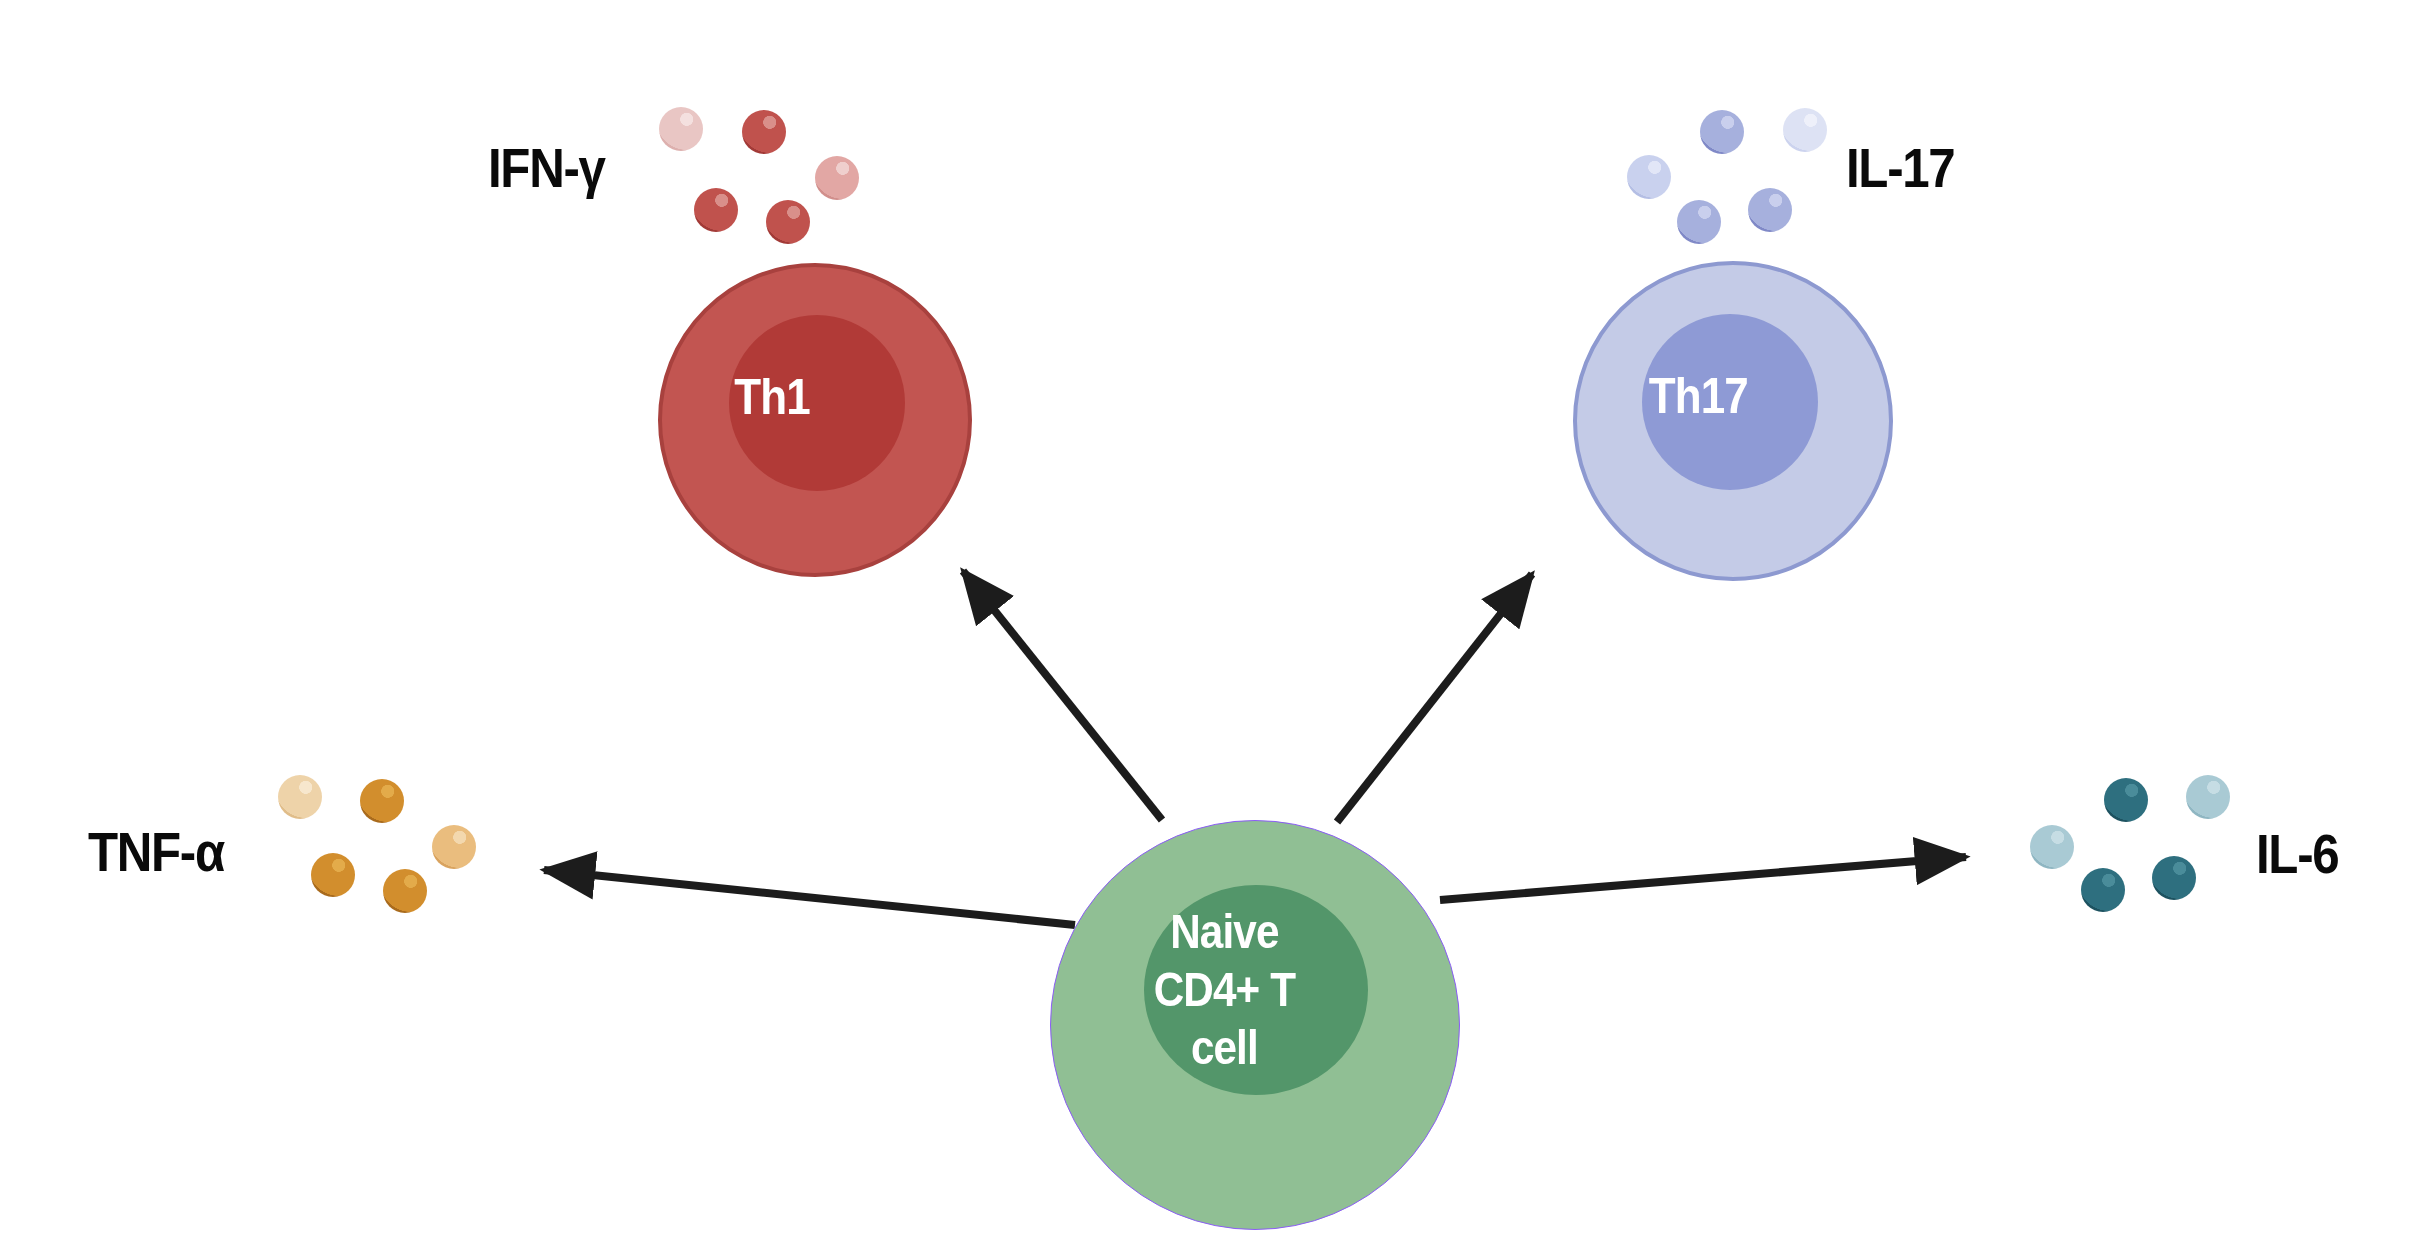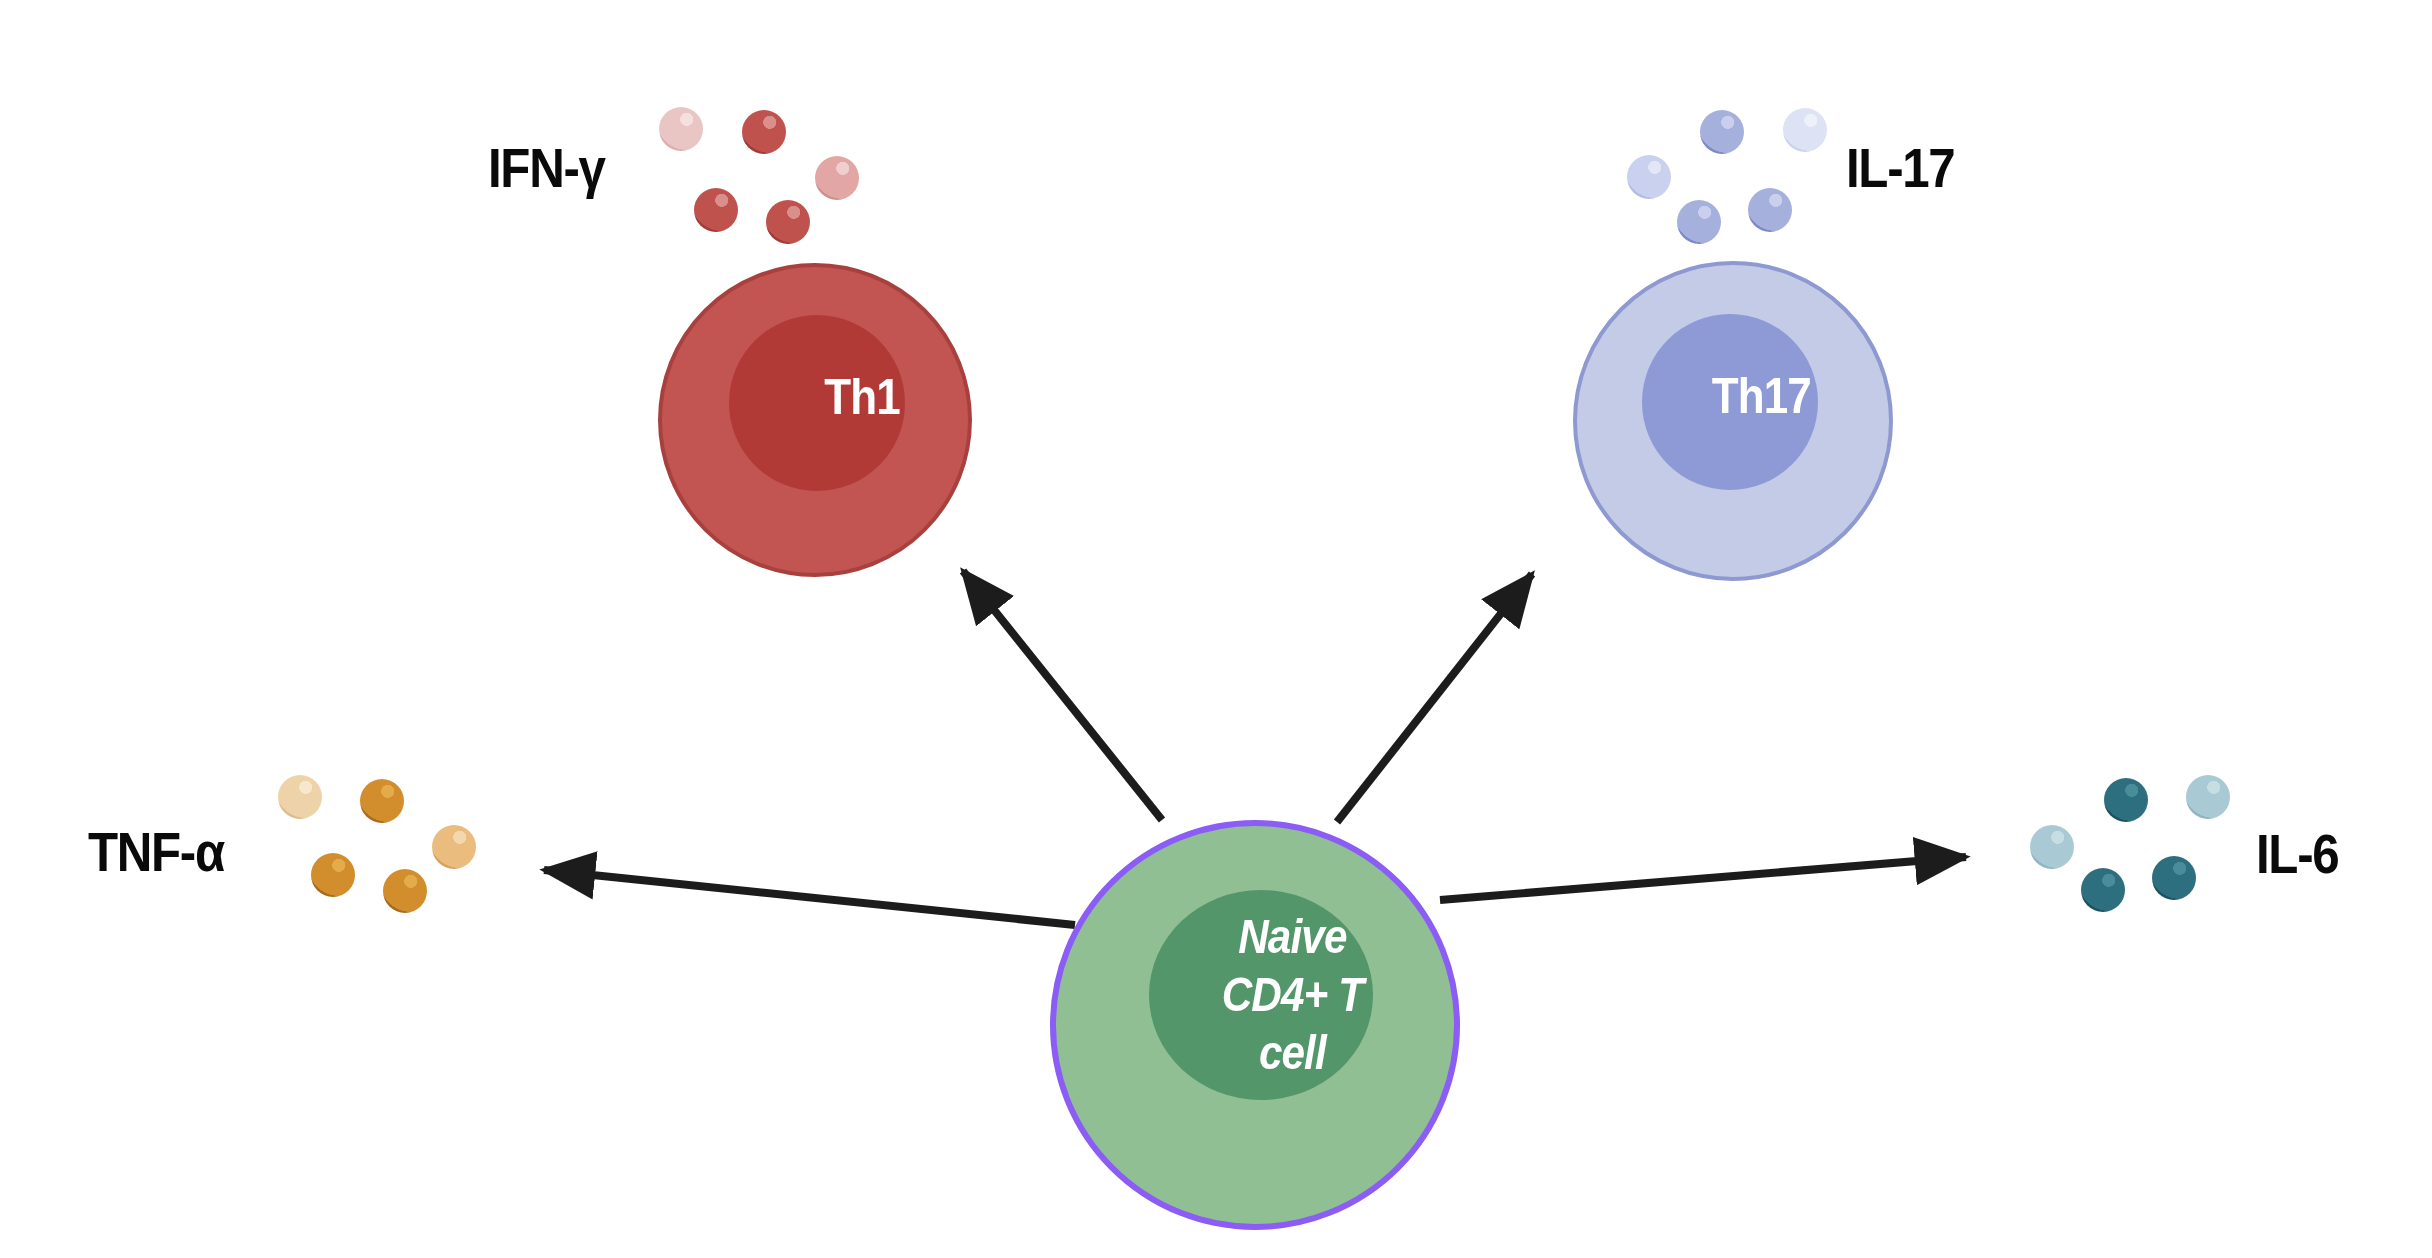--- a/index.html
+++ b/index.html
@@ -2,32 +2,32 @@
 <html><head>
 <meta charset="utf-8">
 <style>
   html,body{margin:0;padding:0;background:#ffffff;}
   .stage{
     position:relative;width:2432px;height:1258px;overflow:hidden;background:#ffffff;
     font-family:"Liberation Sans", sans-serif;
   }
   
   .cell{position:absolute;border-radius:50%;box-sizing:border-box;}
-  .nucleus{position:absolute;border-radius:50%;display:flex;align-items:center;justify-content:flex-end;}
+  .nucleus{position:absolute;border-radius:50%;display:flex;align-items:center;justify-content:flex-start;}
   .cell-label{
     color:#ffffff;font-weight:700;text-align:center;letter-spacing:-1px;
     transform:scaleX(0.88) translateY(-6px);white-space:nowrap;
   }
   .cell-th1{left:658px;top:263px;width:314px;height:314px;background:#c25551;border:4px solid #a8413e;}
   .cell-th1 .nucleus{left:67px;top:48px;width:176px;height:176px;background:#b13a37;}
   .cell-th1 .cell-label{font-size:50px;}
   .cell-th17{left:1573px;top:261px;width:320px;height:320px;background:#c4cbe7;border:4px solid #8d99d0;}
   .cell-th17 .nucleus{left:65px;top:49px;width:176px;height:176px;background:#8e9ad5;}
   .cell-th17 .cell-label{font-size:50px;}
-  .cell-naive{left:1050px;top:820px;width:410px;height:410px;background:#90bf94;border:6px solid #8b5cf6;font-style:italic;}
+  .cell-naive{left:1050px;top:820px;width:410px;height:410px;background:#90bf94;border:1px solid #8b5cf6;}
   .cell-naive .nucleus{left:93px;top:64px;width:224px;height:210px;background:#53966a;}
   .cell-naive .cell-label{font-size:48px;line-height:58px;transform:scaleX(0.88);}
   .cell-naive .cell-label span{display:block;}
   
   .cy-label{
     position:absolute;color:#0a0a0a;font-weight:700;font-size:56px;line-height:64px;
     letter-spacing:-1.5px;transform:scaleX(0.88);transform-origin:left center;white-space:nowrap;
   }
   .lbl-ifn{left:488px;top:136px;}
   .lbl-il17{left:1846px;top:136px;}

